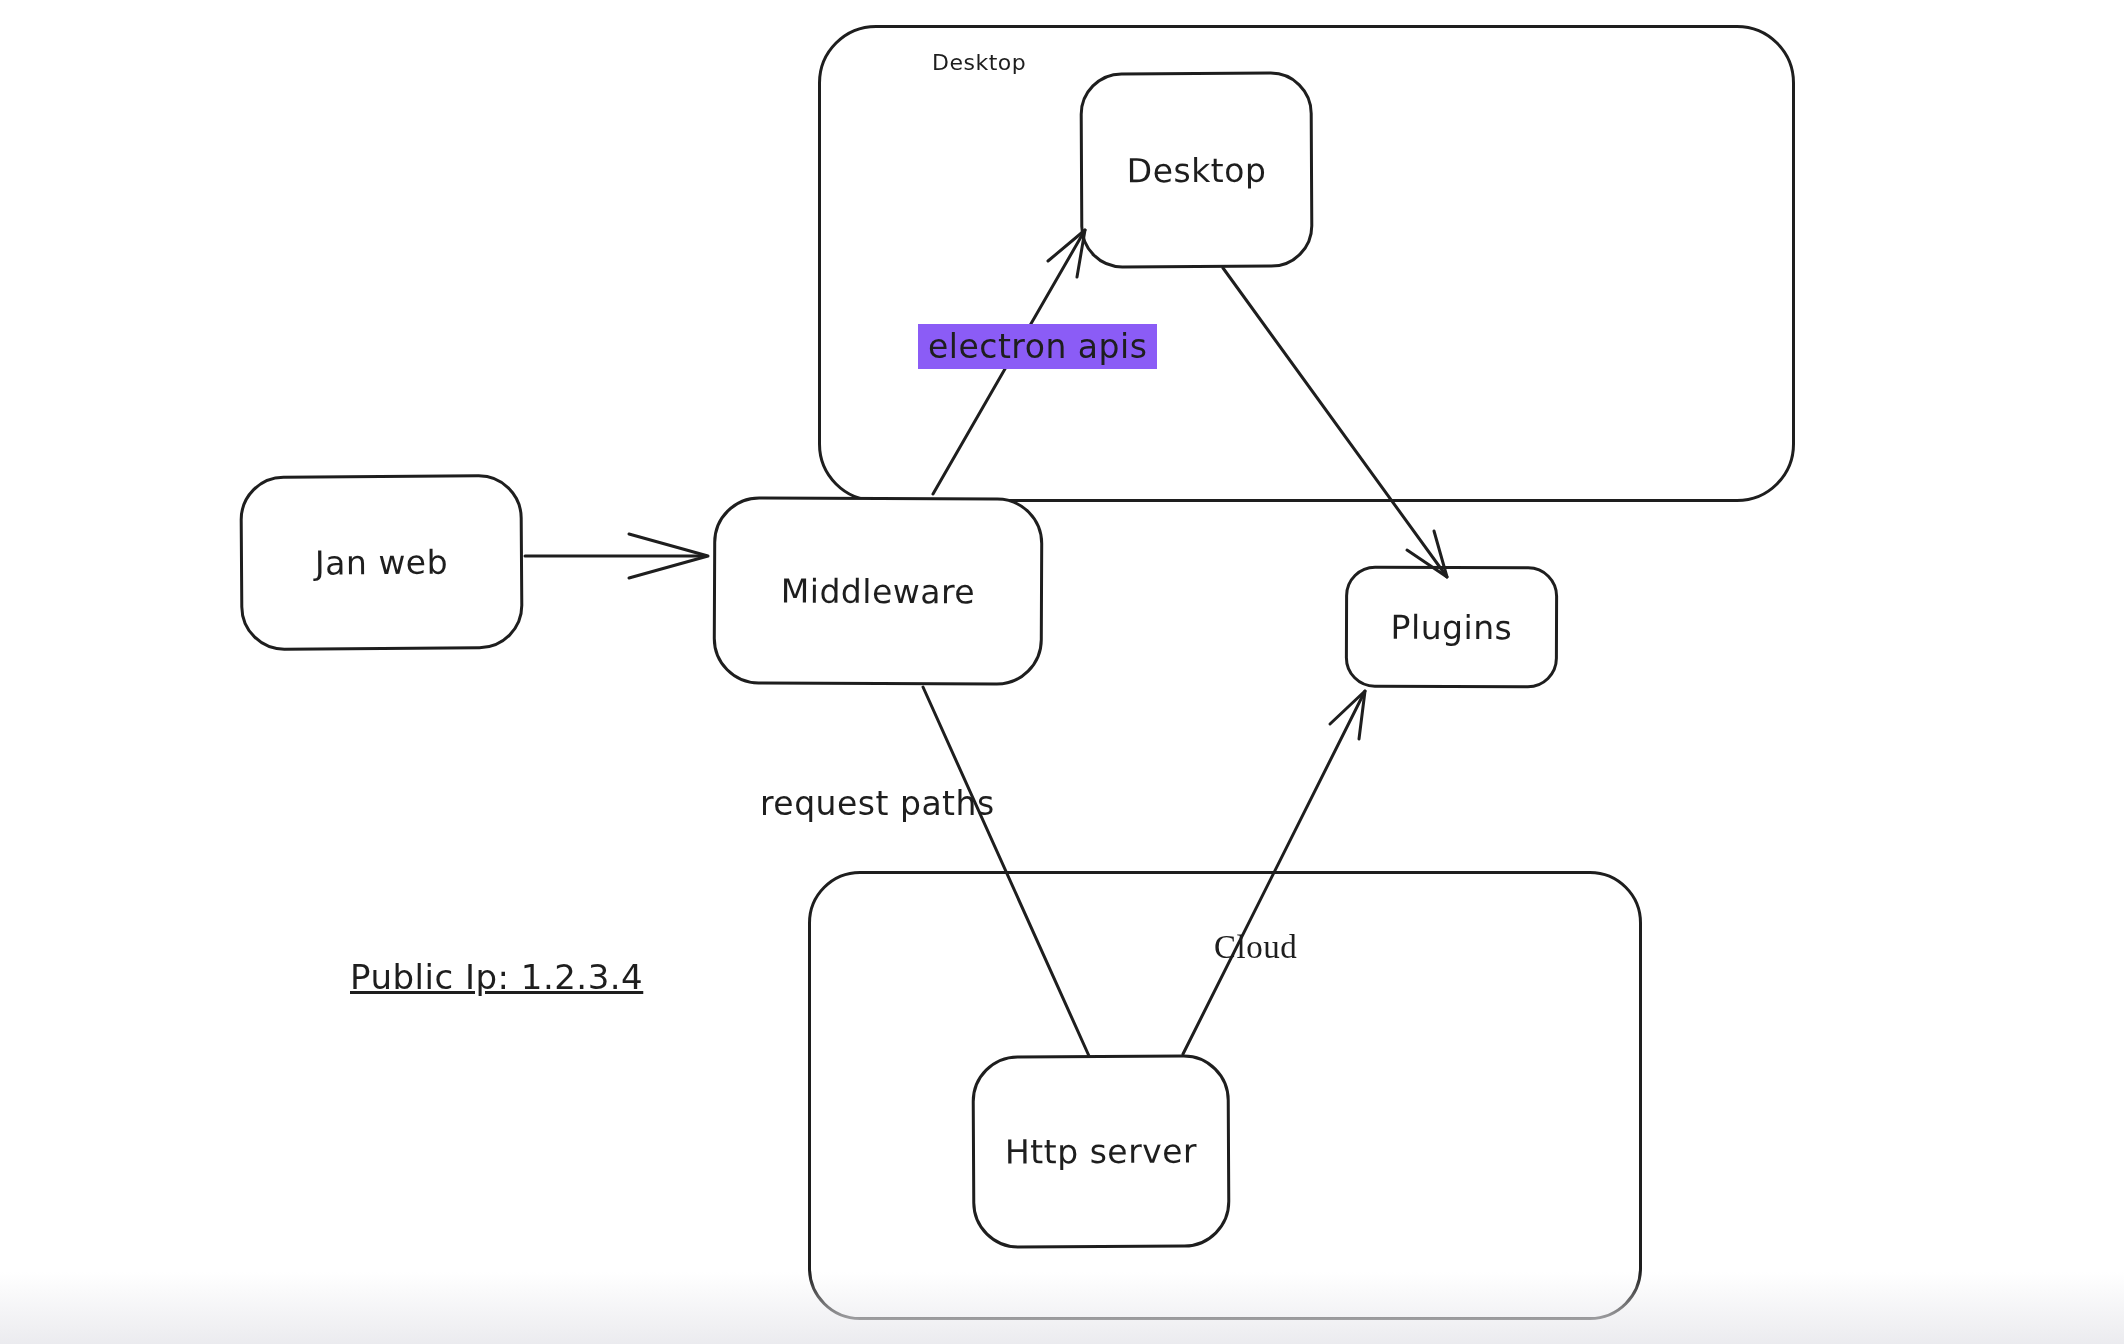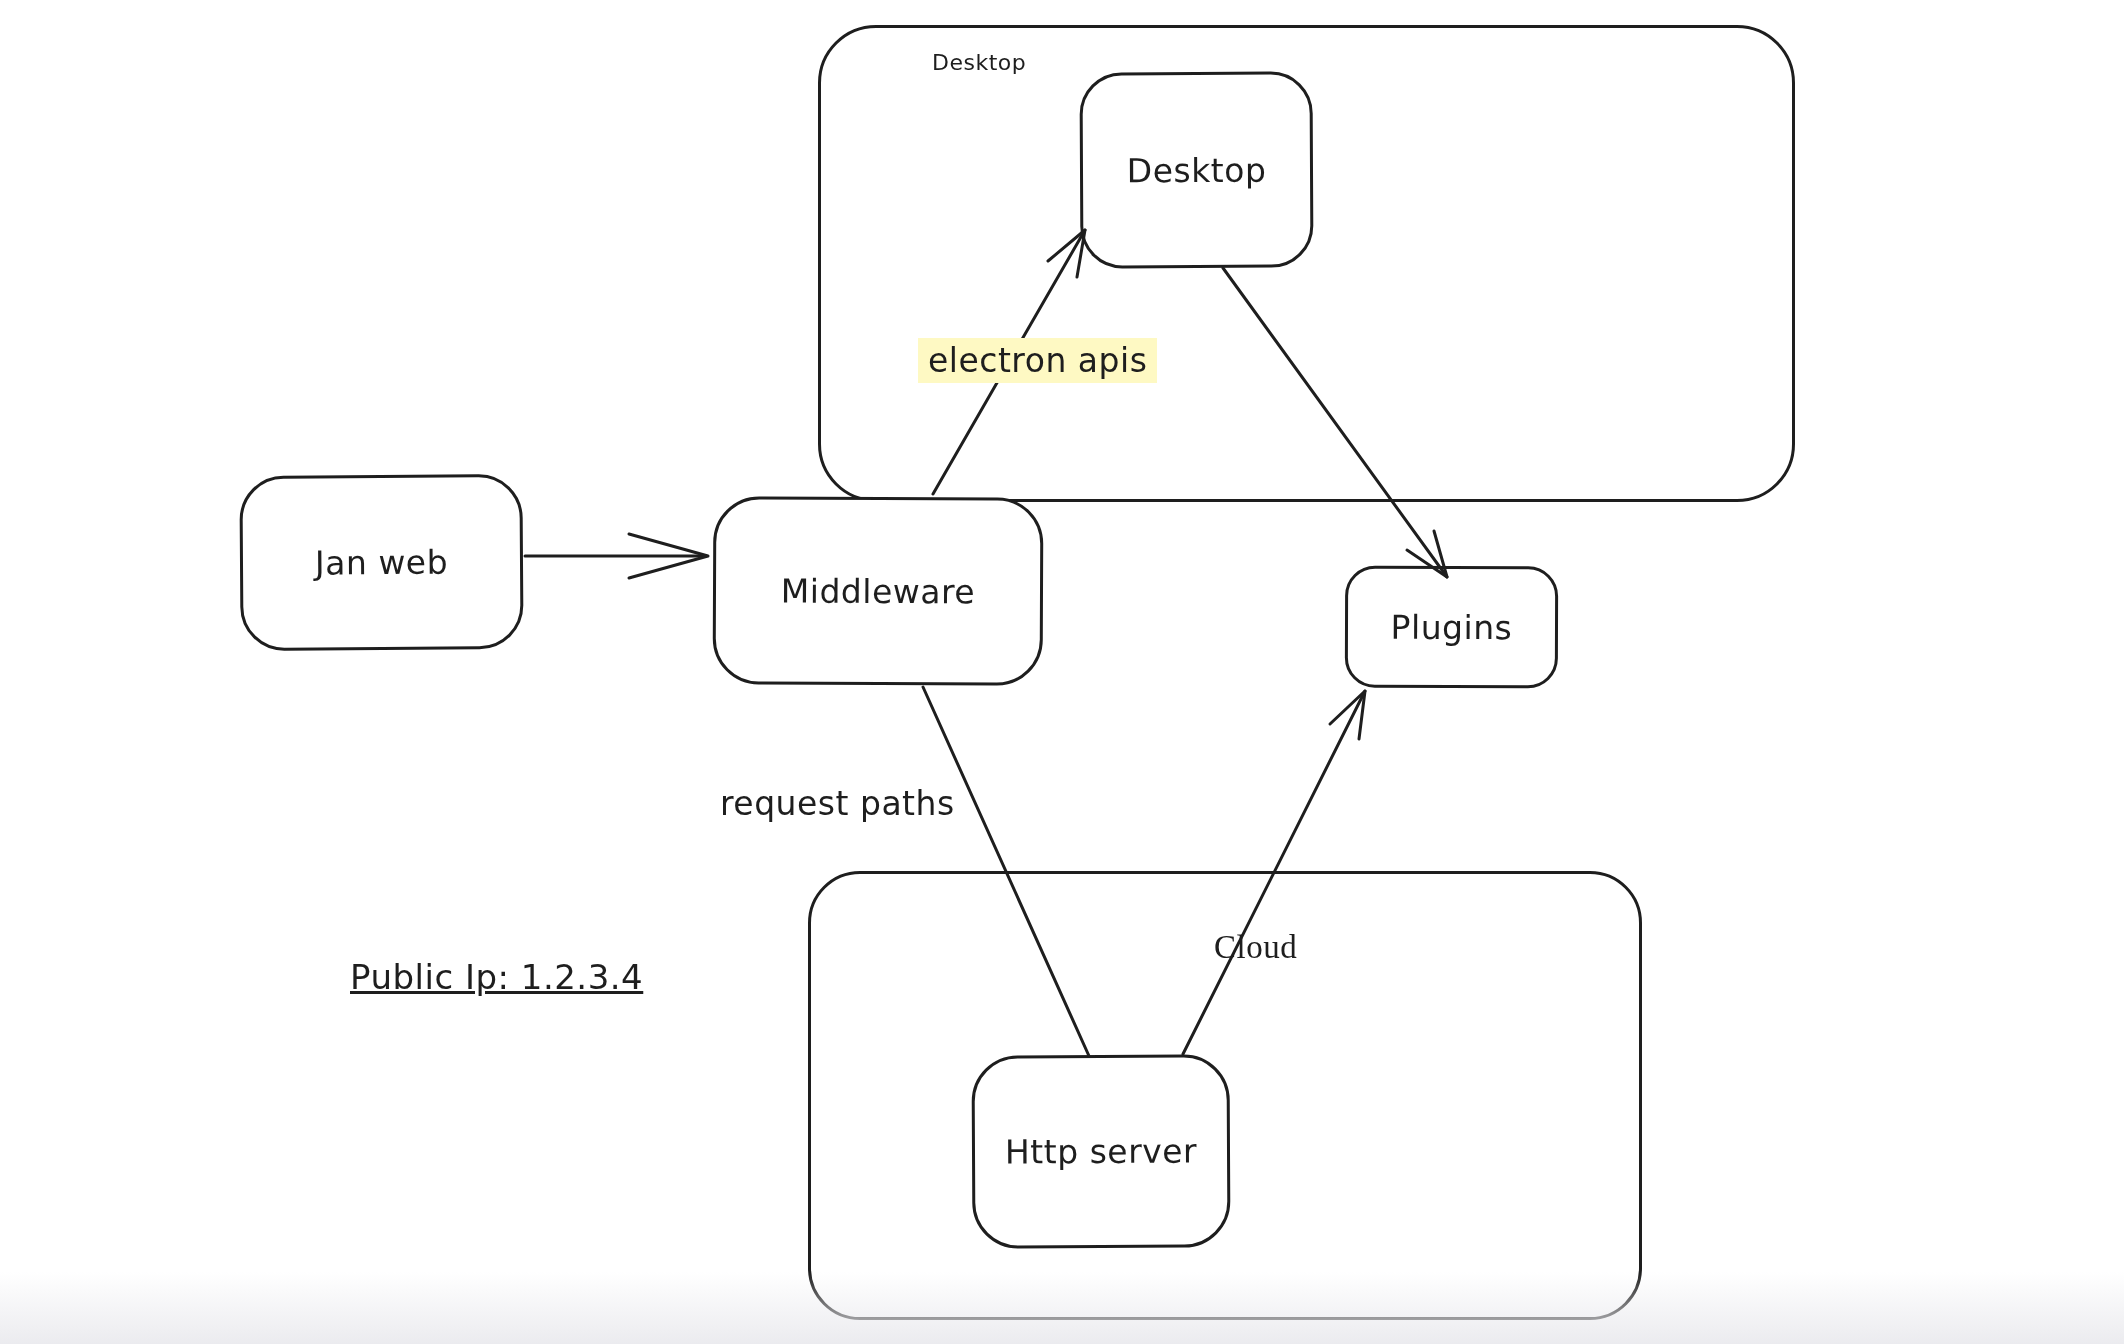--- a/index.html
+++ b/index.html
@@ -59,25 +59,25 @@
   #edges-svg g { pointer-events: stroke; }
   .free-label {
     position: absolute;
     font-size: 33px;
     letter-spacing: 0.5px;
     white-space: nowrap;
   }
   #label-desktop { left: 932px;  top: 50px;  font-size: 22px; }
   #label-cloud   { left: 1214px; top: 929px; font-family: Liberation Serif, serif; }
   #label-electron-apis {
-    left: 918px; top: 338px;
-    background: #fef9c3;
+    left: 918px; top: 324px;
+    background: #8b5cf6;
     padding: 3px 10px;
   }
-  #label-request-paths { left: 720px; top: 784px; }
+  #label-request-paths { left: 760px; top: 784px; }
   #notes {
     position: absolute;
     left: 350px; top: 949px;
     font-size: 34px;
     line-height: 56px;
     letter-spacing: 0.5px;
     white-space: nowrap;
     text-decoration: underline;
   }
   #bottom-fade {

